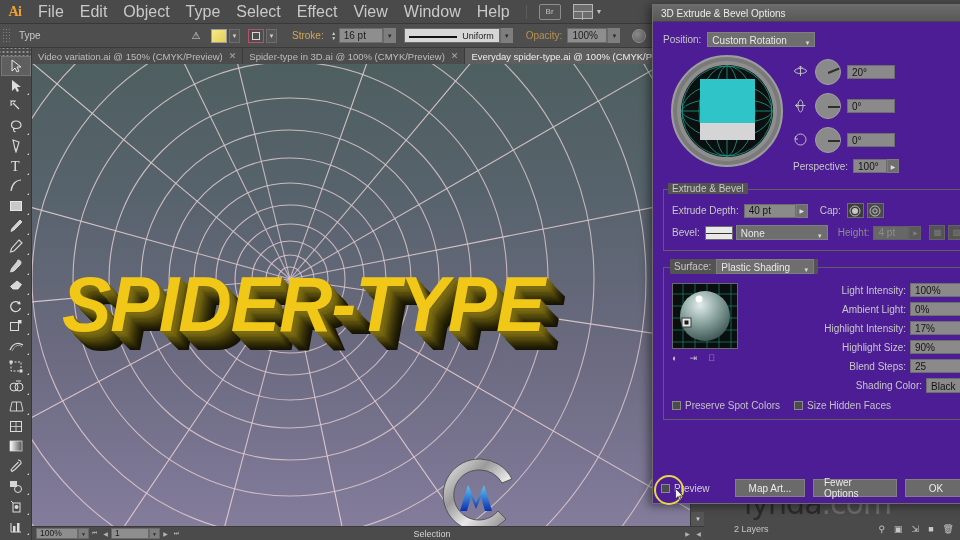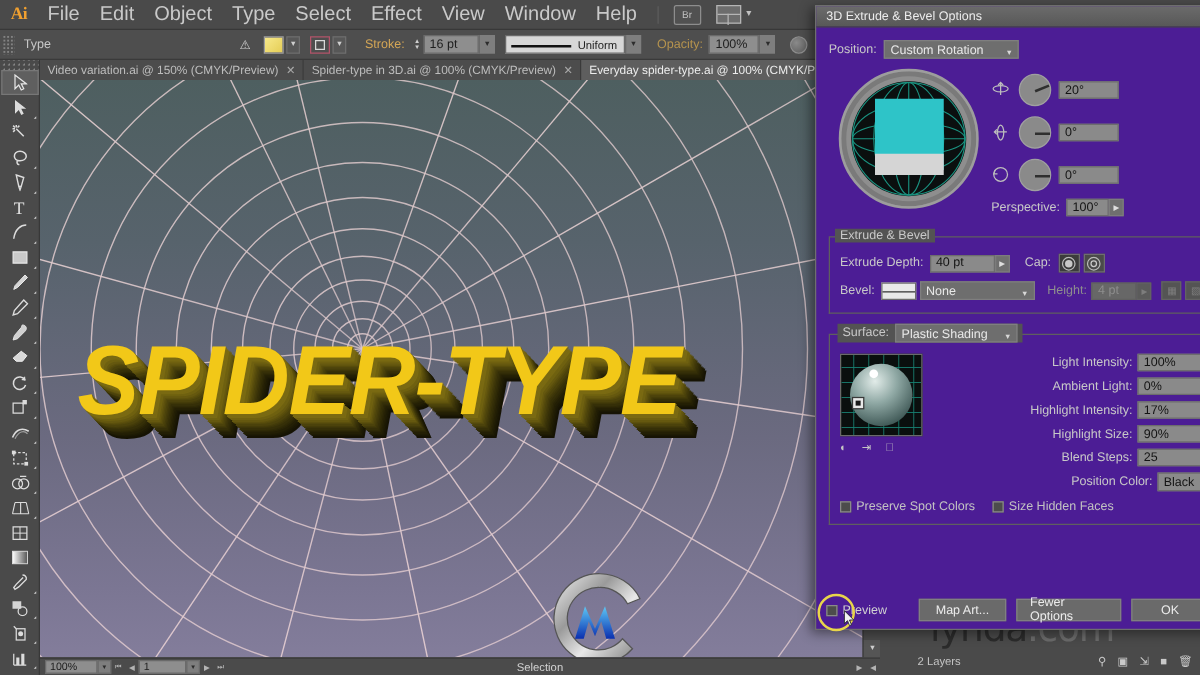--- a/index.html
+++ b/index.html
@@ -921,21 +921,21 @@
               <span class="lbl">Highlight Size:</span>
               <div class="num-field">90%</div>
               <div class="dlg-stepper">▶</div>
             </div>
             <div class="num-row">
               <span class="lbl">Blend Steps:</span>
               <div class="num-field">25</div>
               <div class="dlg-stepper">▶</div>
             </div>
             <div class="num-row" style="margin-bottom:0">
-              <span class="lbl">Position Color:</span>
+              <span class="lbl">Shading Color:</span>
               <div class="dlg-dd" style="width:62px;height:15px;background:#8a8a8a;border-color:#6d6d6d;color:#141414">
                 <span>Black</span>
                 <span class="ar" style="color:#2b2b2b">▼</span>
               </div>
             </div>
           </div>
         </div>
 
         <div style="margin-top:7px; display:flex; align-items:center; font-size:10px; color:#c2c2c2;">
           <span class="chk"></span>

